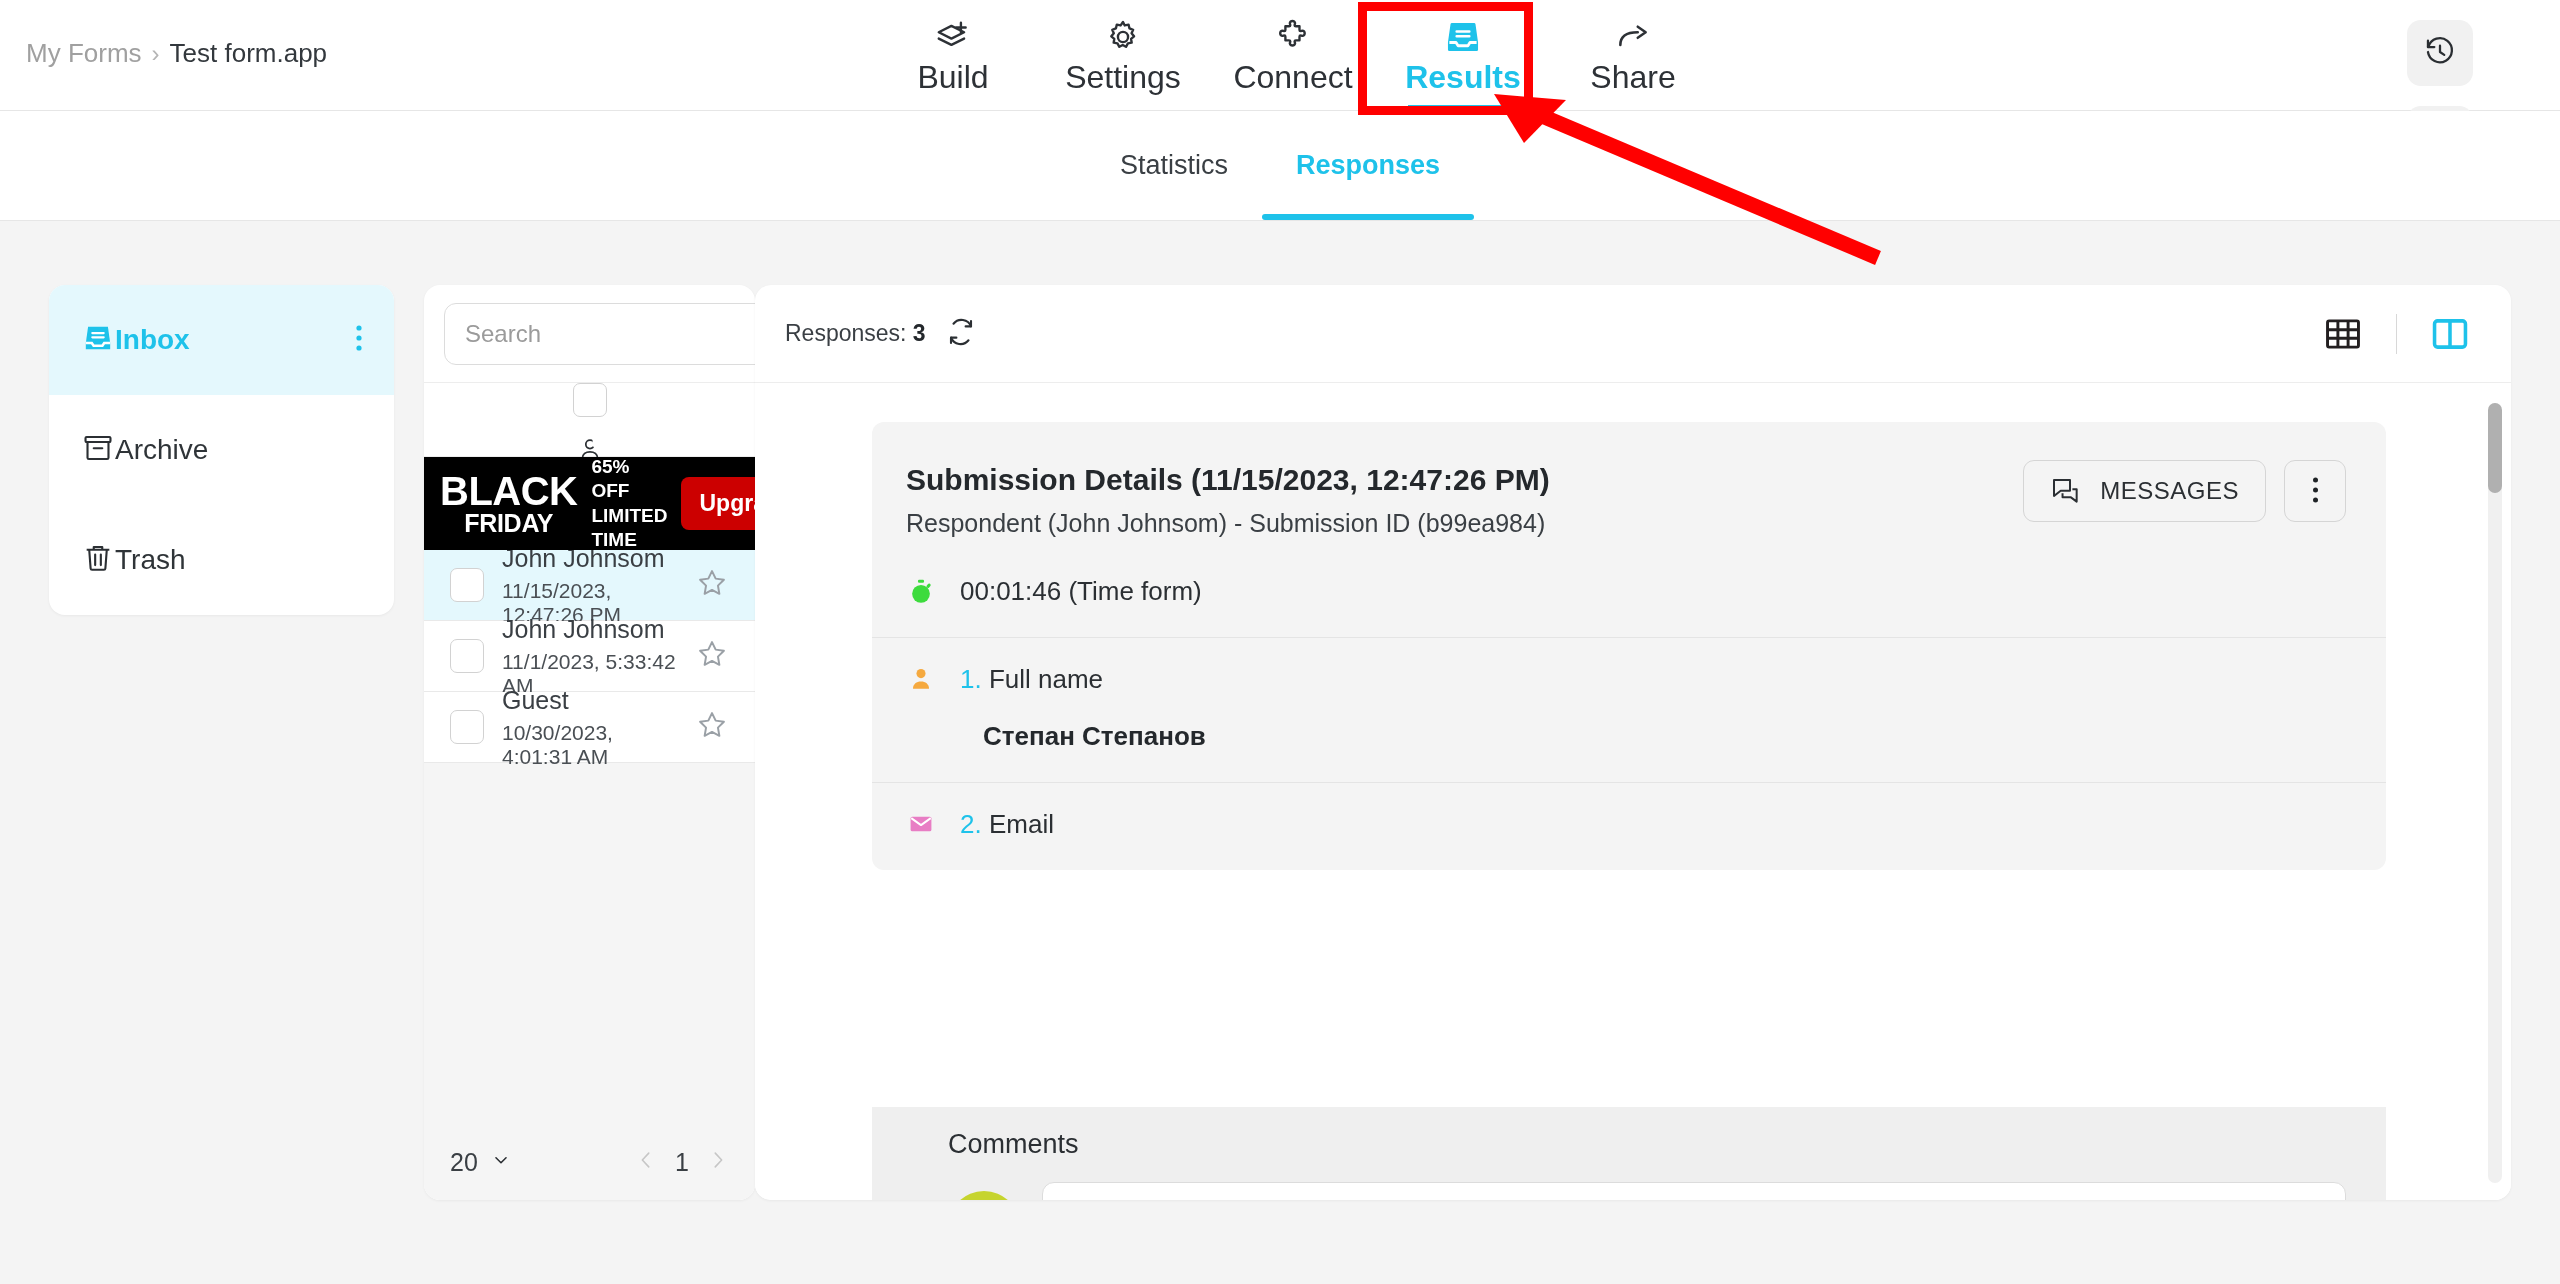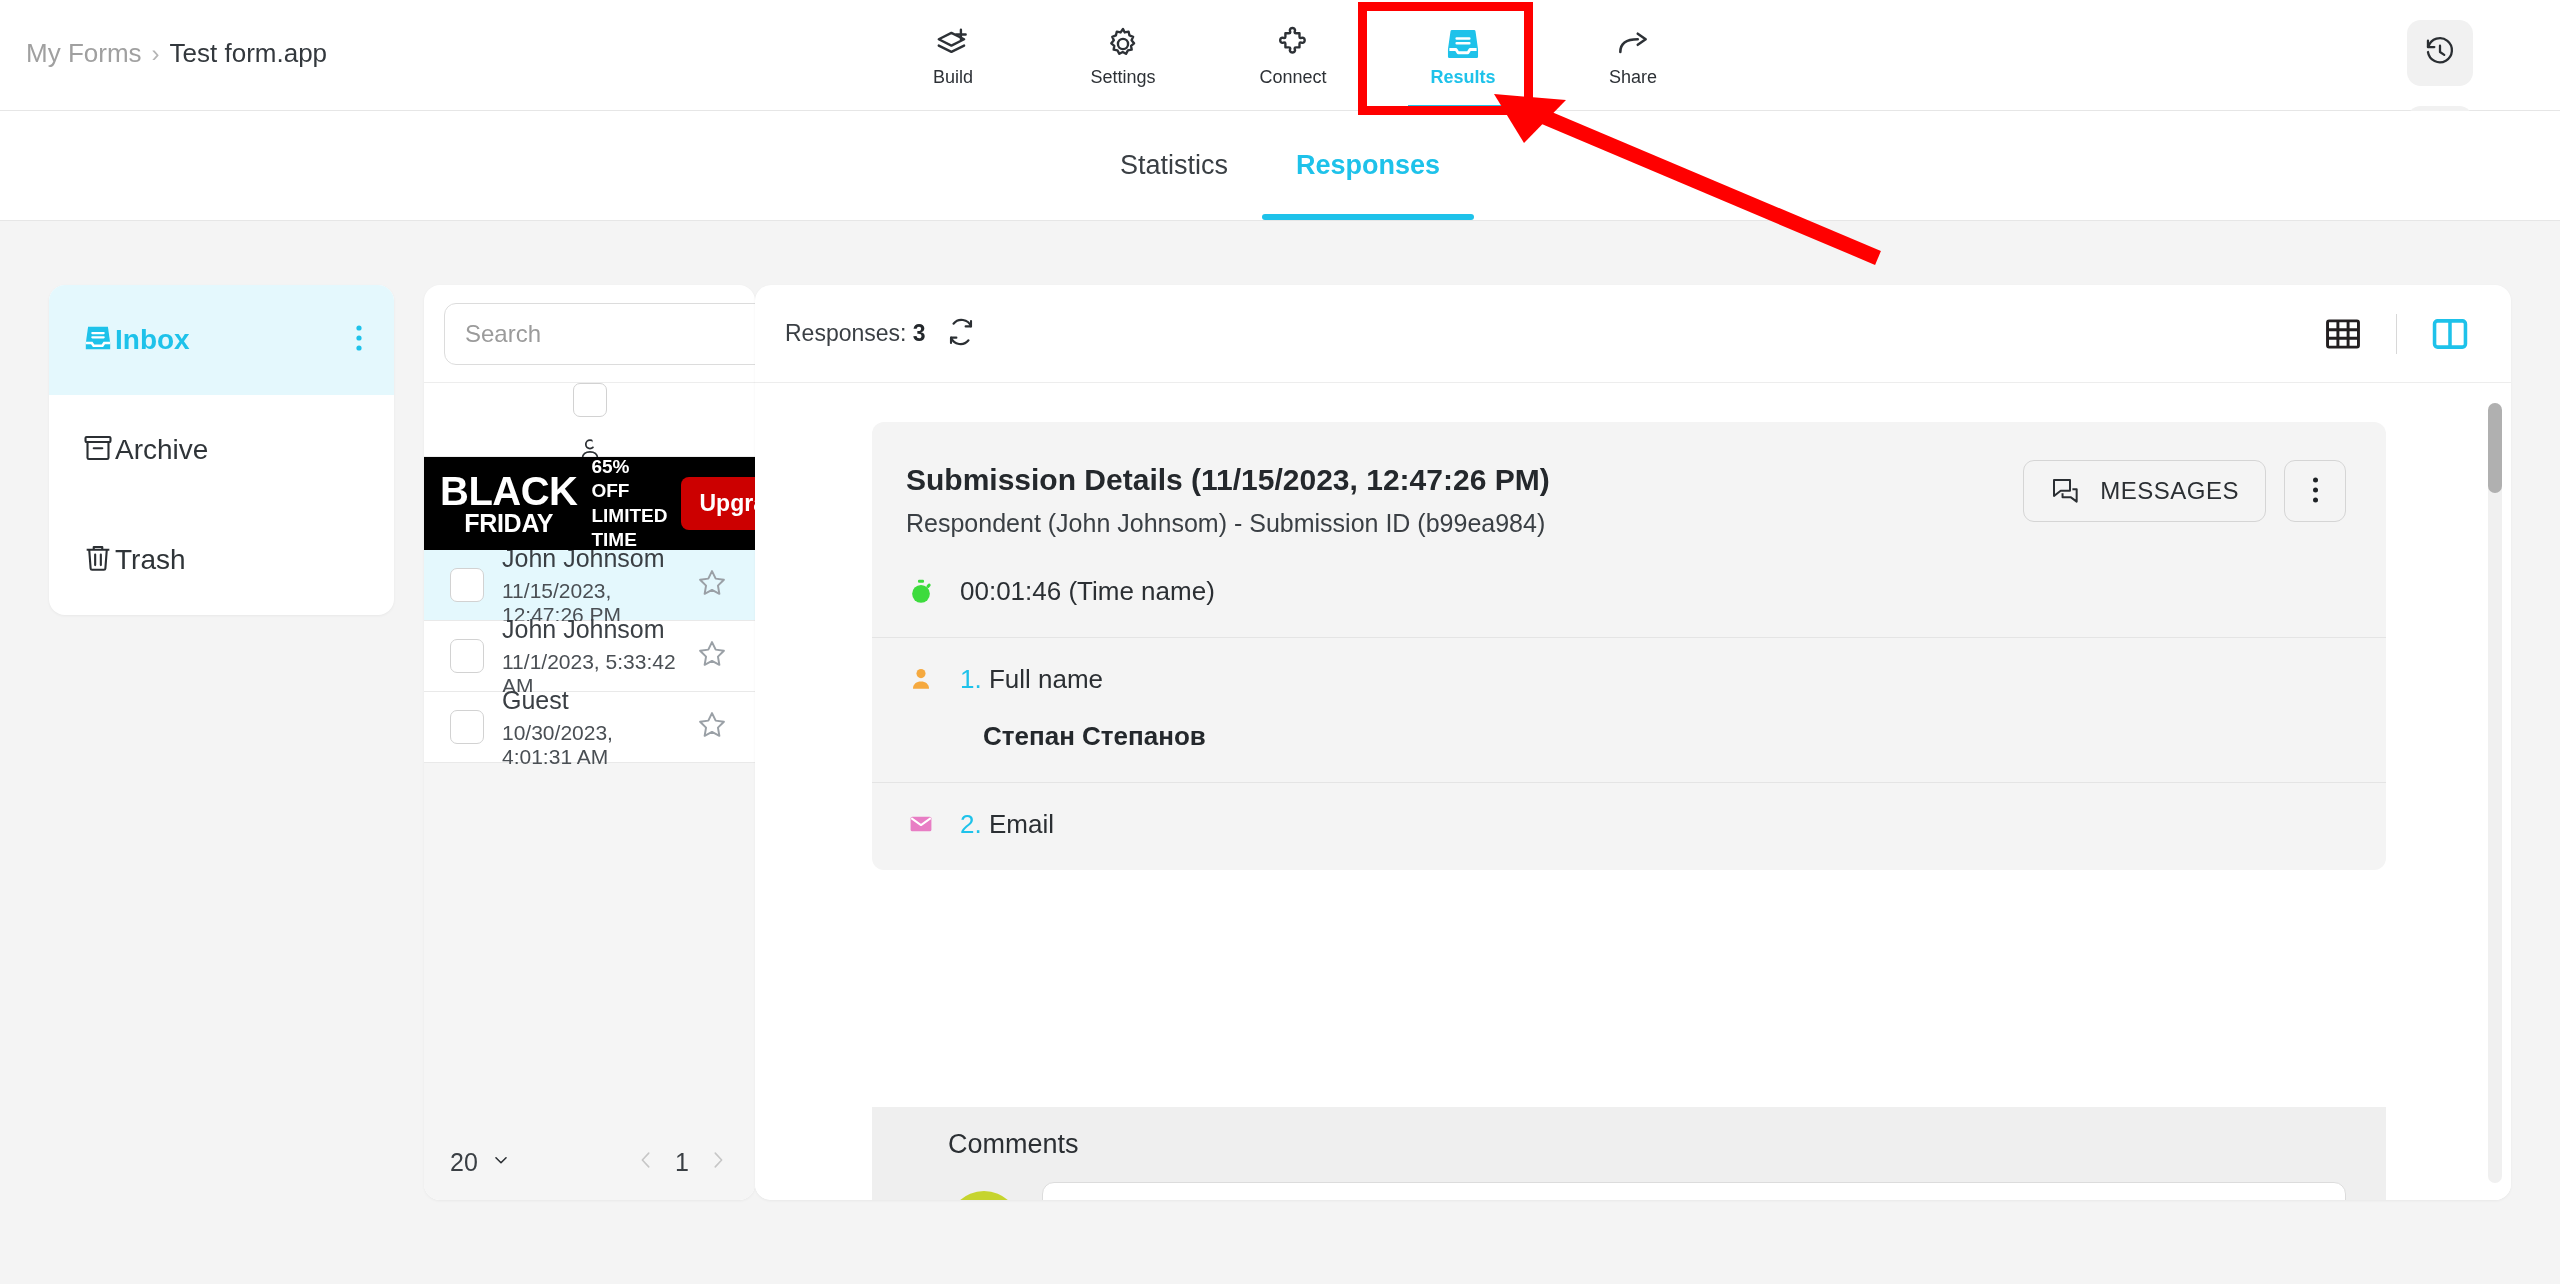--- a/index.html
+++ b/index.html
@@ -27,21 +27,21 @@
   .nav-group {
     position: absolute; left: 868px; top: 0; height: 111px;
     display: flex; align-items: flex-start; gap: 0;
   }
   .nav-item {
     width: 170px; height: 111px;
     display: flex; flex-direction: column; align-items: center; justify-content: center;
     gap: 5px; cursor: pointer; position: relative;
   }
   .nav-item .nav-ico { height: 38px; display: flex; align-items: center; justify-content: center; }
-  .nav-item .nav-lbl { font-size: 18px; color: #2d3136; line-height: 1; }
+  .nav-item .nav-lbl { font-size: 32px; color: #2d3136; line-height: 1; }
   .nav-item.active .nav-lbl { color: #1ec2ea; font-weight: bold; }
   .nav-item.active::after {
     content: ""; position: absolute; left: 30px; right: 30px; bottom: 0;
     height: 6px; background: #1ec2ea;
   }
 
   .topright {
     position: absolute; right: 30px; top: 20px;
     display: flex; align-items: center; gap: 20px; flex-direction: column;
   }
@@ -545,21 +545,21 @@
 
         <div class="qrow first">
           <div class="qline">
             <span class="qico">
               <svg width="28" height="28" viewBox="0 0 24 24" fill="#3ddb3d">
                 <rect x="9.4" y="1.5" width="5.2" height="2.6" rx="1"></rect>
                 <circle cx="12" cy="13.6" r="7.6"></circle>
                 <rect x="17.2" y="4.6" width="2.6" height="4" rx="1.2" transform="rotate(40 18.5 6.6)"></rect>
               </svg>
             </span>
-            <span class="qtext">00:01:46 (Time name)</span>
+            <span class="qtext">00:01:46 (Time form)</span>
           </div>
         </div>
 
         <div class="qrow">
           <div class="qline">
             <span class="qico">
               <svg width="26" height="26" viewBox="0 0 24 24" fill="#f5a93f">
                 <circle cx="12" cy="7" r="4.2"></circle>
                 <path d="M4.6 21c0-4.2 3.3-6.6 7.4-6.6s7.4 2.4 7.4 6.6z"></path>
               </svg>

